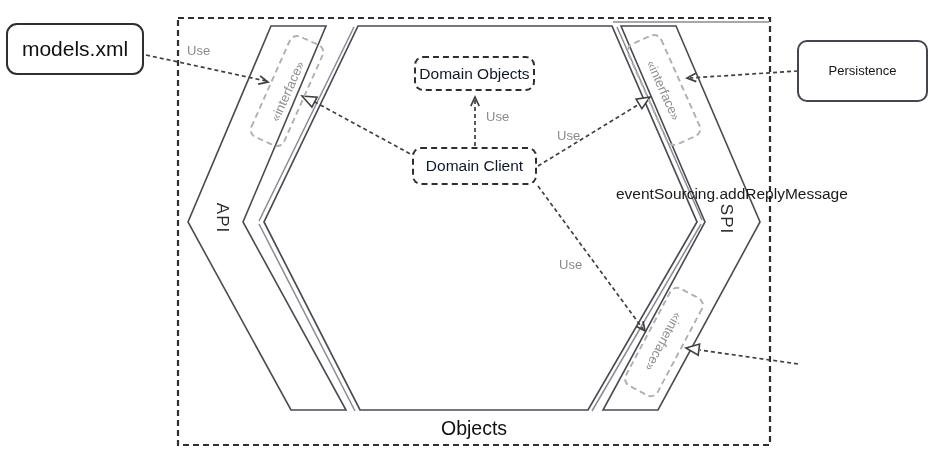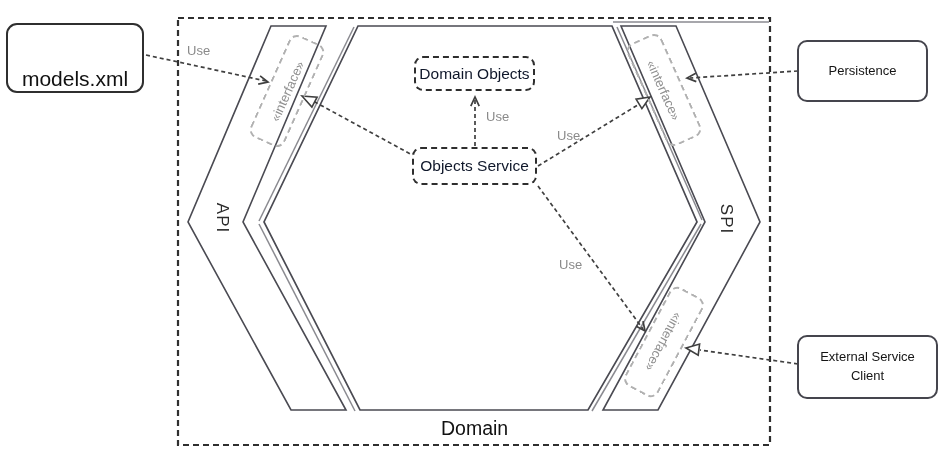--- a/index.html
+++ b/index.html
@@ -68,56 +68,54 @@
       <polyline points="695.8,73.2 687,78 696.3,81.6"></polyline>
     </g>
 
     <g stroke="#3f3f3f" stroke-width="1.6" fill="#ffffff">
       <polygon points="302,96 317.1,97.2 311.9,107"></polygon>
       <polygon points="650,97 641.9,108.6 636.1,99.2"></polygon>
       <polygon points="686,348 699.6,344.1 698.2,355.1"></polygon>
     </g>
   </svg>
 
-  <div class="node title-node" style="left:6px;top:23px;width:138px;height:70px;align-items:flex-end;">
+  <div class="node title-node" style="left:6px;top:23px;width:138px;height:52px;">
     <span>models.xml</span>
   </div>
 
   <div class="node solid-node" style="left:797px;top:40px;width:131px;height:62px;">
     <span>Persistence</span>
   </div>
 
-  <div class="node solid-node" style="left:797px;top:335px;width:141px;height:64px;padding:0 14px;">
-    <span>External Service Client</span>
-  </div>
 
   <div class="node dashed-node" style="left:414px;top:56px;width:121px;height:35px;">
     <span>Domain Objects</span>
   </div>
 
   <div class="node dashed-node" style="left:412px;top:147px;width:125px;height:38px;">
-    <span>Objects Service</span>
+    <span>Domain Client</span>
   </div>
 
   <div class="iface-box rot" style="left:231px;top:72px;transform:rotate(-66deg);">
     <span>«interface»</span>
   </div>
 
   <div class="iface-box rot" style="left:608px;top:71px;transform:rotate(66deg);">
     <span>«interface»</span>
   </div>
 
   <div class="iface-box rot" style="left:608px;top:323px;transform:rotate(118deg);">
     <span>«interface»</span>
   </div>
 
 
 
+  <span class="lbl mid" style="left:616px;top:185px;">eventSourcing.addReplyMessage</span>
 
-  <span class="lbl big" style="left:441px;top:417px;">Domain</span>
+  <span class="lbl big" style="left:441px;top:417px;">Objects</span>
 
   <span class="lbl port-label" style="left:222px;top:218px;transform:translate(-50%,-50%) rotate(90deg);">API</span>
 
   <span class="lbl port-label" style="left:726px;top:219px;transform:translate(-50%,-50%) rotate(90deg);">SPI</span>
 
   <span class="lbl use" style="left:187px;top:43px;">Use</span>
   <span class="lbl use" style="left:486px;top:109px;">Use</span>
   <span class="lbl use" style="left:557px;top:128px;">Use</span>
   <span class="lbl use" style="left:559px;top:257px;">Use</span>
 

